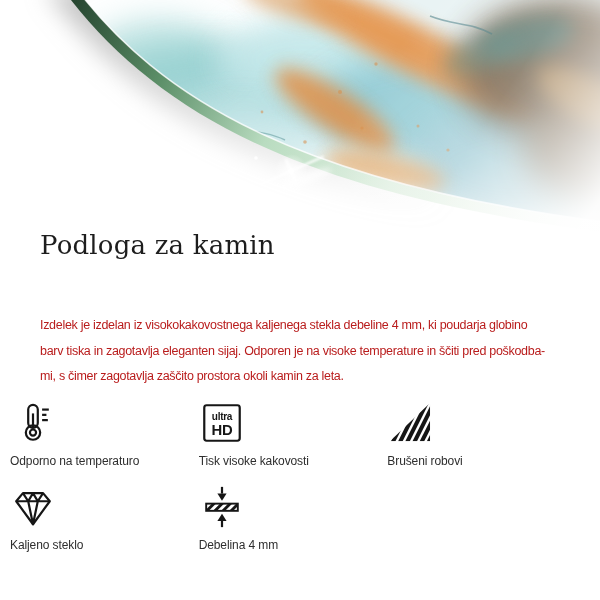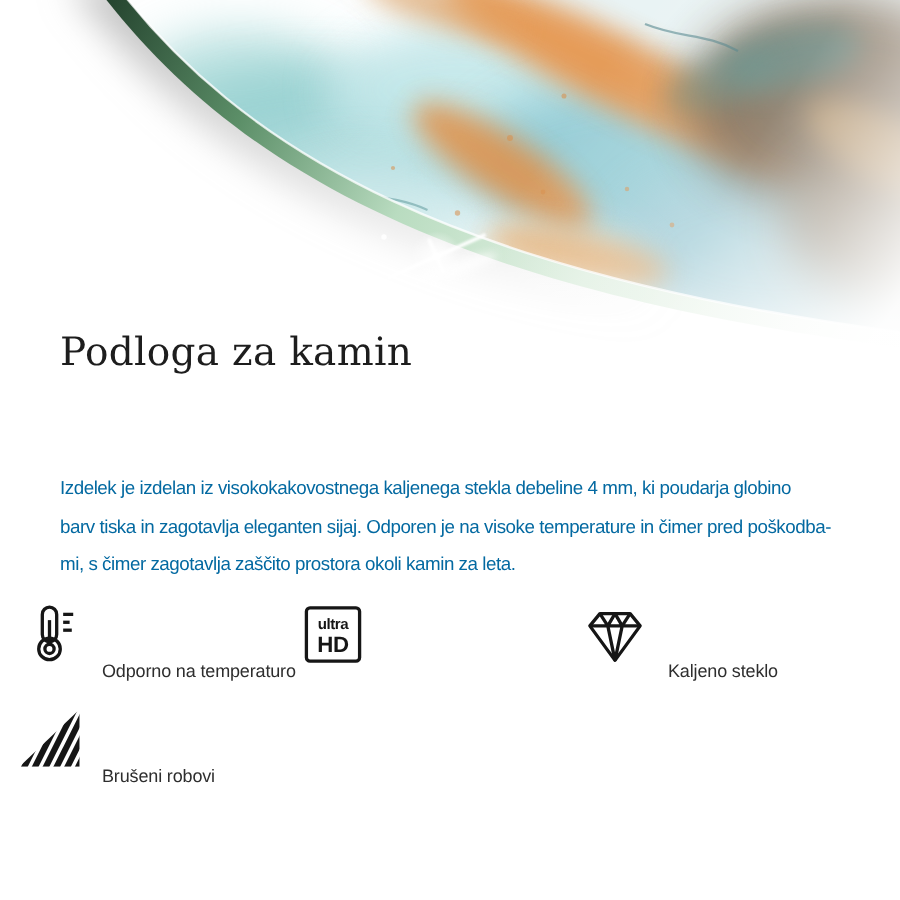--- a/index.html
+++ b/index.html
@@ -3,37 +3,37 @@
 <meta charset="utf-8">
 <style>
   html,body{margin:0;padding:0;}
   body{
     width:600px;height:600px;position:relative;overflow:hidden;
     background:#ffffff;
     font-family:"Liberation Sans",sans-serif;
   }
   .hero{position:absolute;left:0;top:0;width:600px;height:235px;}
   .title{
-    position:absolute;left:40px;top:218px;
+    position:absolute;left:40px;top:228px;
     font-family:"DejaVu Serif","Liberation Serif",serif;
     font-size:26px;line-height:35px;color:#1d1d1d;font-weight:400;
     letter-spacing:0.2px;white-space:nowrap;
   }
   .desc{
     position:absolute;left:40px;top:313px;
-    font-size:12.5px;line-height:25.5px;color:#0369a1;
+    font-size:12.5px;line-height:25.5px;color:#b91c1c;
     letter-spacing:-0.3px;white-space:nowrap;
   }
   .features{
     position:absolute;left:10px;top:400px;width:566px;
     display:grid;grid-template-columns:repeat(3,1fr);row-gap:16px;
   }
-  .feature{display:flex;flex-direction:row;align-items:flex-end;}
+  .feature{display:flex;flex-direction:column;align-items:flex-start;}
   .feature .ic{width:46px;height:46px;margin-bottom:8px;}
-  .feature .lbl{font-size:12px;color:#2e2e2e;letter-spacing:-0.1px;white-space:nowrap;margin-left:12px;}
+  .feature .lbl{font-size:12px;color:#2e2e2e;letter-spacing:-0.1px;white-space:nowrap;}
   .icn{stroke:#161616;fill:none;stroke-width:2.3;}
 </style>
 </head>
 <body>
 
 <div class="hero">
 <svg width="600" height="235" viewBox="0 0 600 235">
   <defs>
     <clipPath id="discClip">
           <path d="M70,-20 C160,104 310,186 620,224 L620,-20 Z"></path>
@@ -128,21 +128,21 @@
   <circle cx="256" cy="158" r="1.8" fill="#ffffff" opacity="0.9"></circle>
 </svg>
 </div>
 
 <div class="title">
   <div>Podloga za kamin</div>
 </div>
 
 <div class="desc">
   <div>Izdelek je izdelan iz visokokakovostnega kaljenega stekla debeline 4 mm, ki poudarja globino</div>
-  <div>barv tiska in zagotavlja eleganten sijaj. Odporen je na visoke temperature in čimer pred poškodba-</div>
+  <div>barv tiska in zagotavlja eleganten sijaj. Odporen je na visoke temperature in ščiti pred poškodba-</div>
   <div>mi, s čimer zagotavlja zaščito prostora okoli kamin za leta.</div>
 </div>
 
 <div class="features">
 
   <div class="feature">
     <svg class="ic" viewBox="0 0 48 48">
       <rect class="icn" x="19" y="5" width="10" height="24" rx="5"></rect>
       <line class="icn" x1="24" y1="14" x2="24" y2="29" stroke-width="2.2"></line>
       <circle class="icn" cx="24" cy="34" r="7.5" stroke-width="2.4"></circle>
@@ -153,30 +153,23 @@
     </svg>
     <div class="lbl">Odporno na temperaturo</div>
   </div>
 
   <div class="feature">
     <svg class="ic" viewBox="0 0 48 48">
       <rect class="icn" x="5.5" y="5.5" width="37" height="37" rx="2.5" stroke-width="3"></rect>
       <text x="24" y="20.5" text-anchor="middle" fill="#161616" stroke="none" font-family="Liberation Sans, sans-serif" font-size="10.5" font-weight="bold" letter-spacing="-0.3">ultra</text>
       <text x="24" y="36" text-anchor="middle" fill="#161616" stroke="none" font-family="Liberation Sans, sans-serif" font-size="15.5" font-weight="bold" letter-spacing="-0.3">HD</text>
     </svg>
-  </div>
-
-
-  <div class="feature">
-    <svg class="ic" viewBox="0 0 48 48">
-      <path class="icn" stroke-width="2.2" stroke-linejoin="round" d="M13.5,9.5 L34.5,9.5 L41.5,18 L24,42 L6.5,18 Z"></path>
-      <path class="icn" stroke-width="2" stroke-linejoin="round" d="M6.5,18 L41.5,18 M13.5,9.5 L19,18 L24,42 M34.5,9.5 L29,18 L24,42 M19,18 L24,9.5 L29,18"></path>
-    </svg>
-    <div class="lbl">Kaljeno steklo</div>
-  </div>
+    <div class="lbl">Tisk visoke kakovosti</div>
+  </div>
+
 
   <div class="feature">
     <svg class="ic" viewBox="0 0 48 48">
       <defs>
           <clipPath id="triClip">
             <path d="M3,43 L45,43 L45,3 Z"></path>
           </clipPath>
         </defs>
       <g clip-path="url(#triClip)" stroke="#161616" stroke-width="4.2">
         <line x1="-2" y1="45" x2="20" y2="1"></line>
@@ -184,14 +177,38 @@
         <line x1="13" y1="45" x2="35" y2="1"></line>
         <line x1="20.5" y1="45" x2="42.5" y2="1"></line>
         <line x1="28" y1="45" x2="50" y2="1"></line>
         <line x1="35.5" y1="45" x2="57.5" y2="1"></line>
         <line x1="43" y1="45" x2="65" y2="1"></line>
       </g>
     </svg>
     <div class="lbl">Brušeni robovi</div>
   </div>
 
+  <div class="feature">
+    <svg class="ic" viewBox="0 0 48 48">
+      <path class="icn" stroke-width="2.2" stroke-linejoin="round" d="M13.5,9.5 L34.5,9.5 L41.5,18 L24,42 L6.5,18 Z"></path>
+      <path class="icn" stroke-width="2" stroke-linejoin="round" d="M6.5,18 L41.5,18 M13.5,9.5 L19,18 L24,42 M34.5,9.5 L29,18 L24,42 M19,18 L24,9.5 L29,18"></path>
+    </svg>
+    <div class="lbl">Kaljeno steklo</div>
+  </div>
+
+  <div class="feature">
+    <svg class="ic" viewBox="0 0 48 48">
+      <defs>
+        <pattern id="hatchP" patternUnits="userSpaceOnUse" width="6" height="6" patternTransform="rotate(45)">
+          <rect width="6" height="6" fill="#ffffff"></rect>
+          <rect width="3" height="6" fill="#161616"></rect>
+        </pattern>
+      </defs>
+      <line class="icn" x1="24" y1="3" x2="24" y2="10" stroke-width="2.4"></line>
+      <polygon points="19.2,10 28.8,10 24,17.5" fill="#161616"></polygon>
+      <rect x="7.5" y="20.5" width="33" height="7.5" fill="url(#hatchP)" stroke="#161616" stroke-width="2"></rect>
+      <line class="icn" x1="24" y1="45" x2="24" y2="38" stroke-width="2.4"></line>
+      <polygon points="19.2,38.5 28.8,38.5 24,31" fill="#161616"></polygon>
+    </svg>
+    <div class="lbl">Debelina 4 mm</div>
+  </div>
 
 </div>
 
 </body></html>

